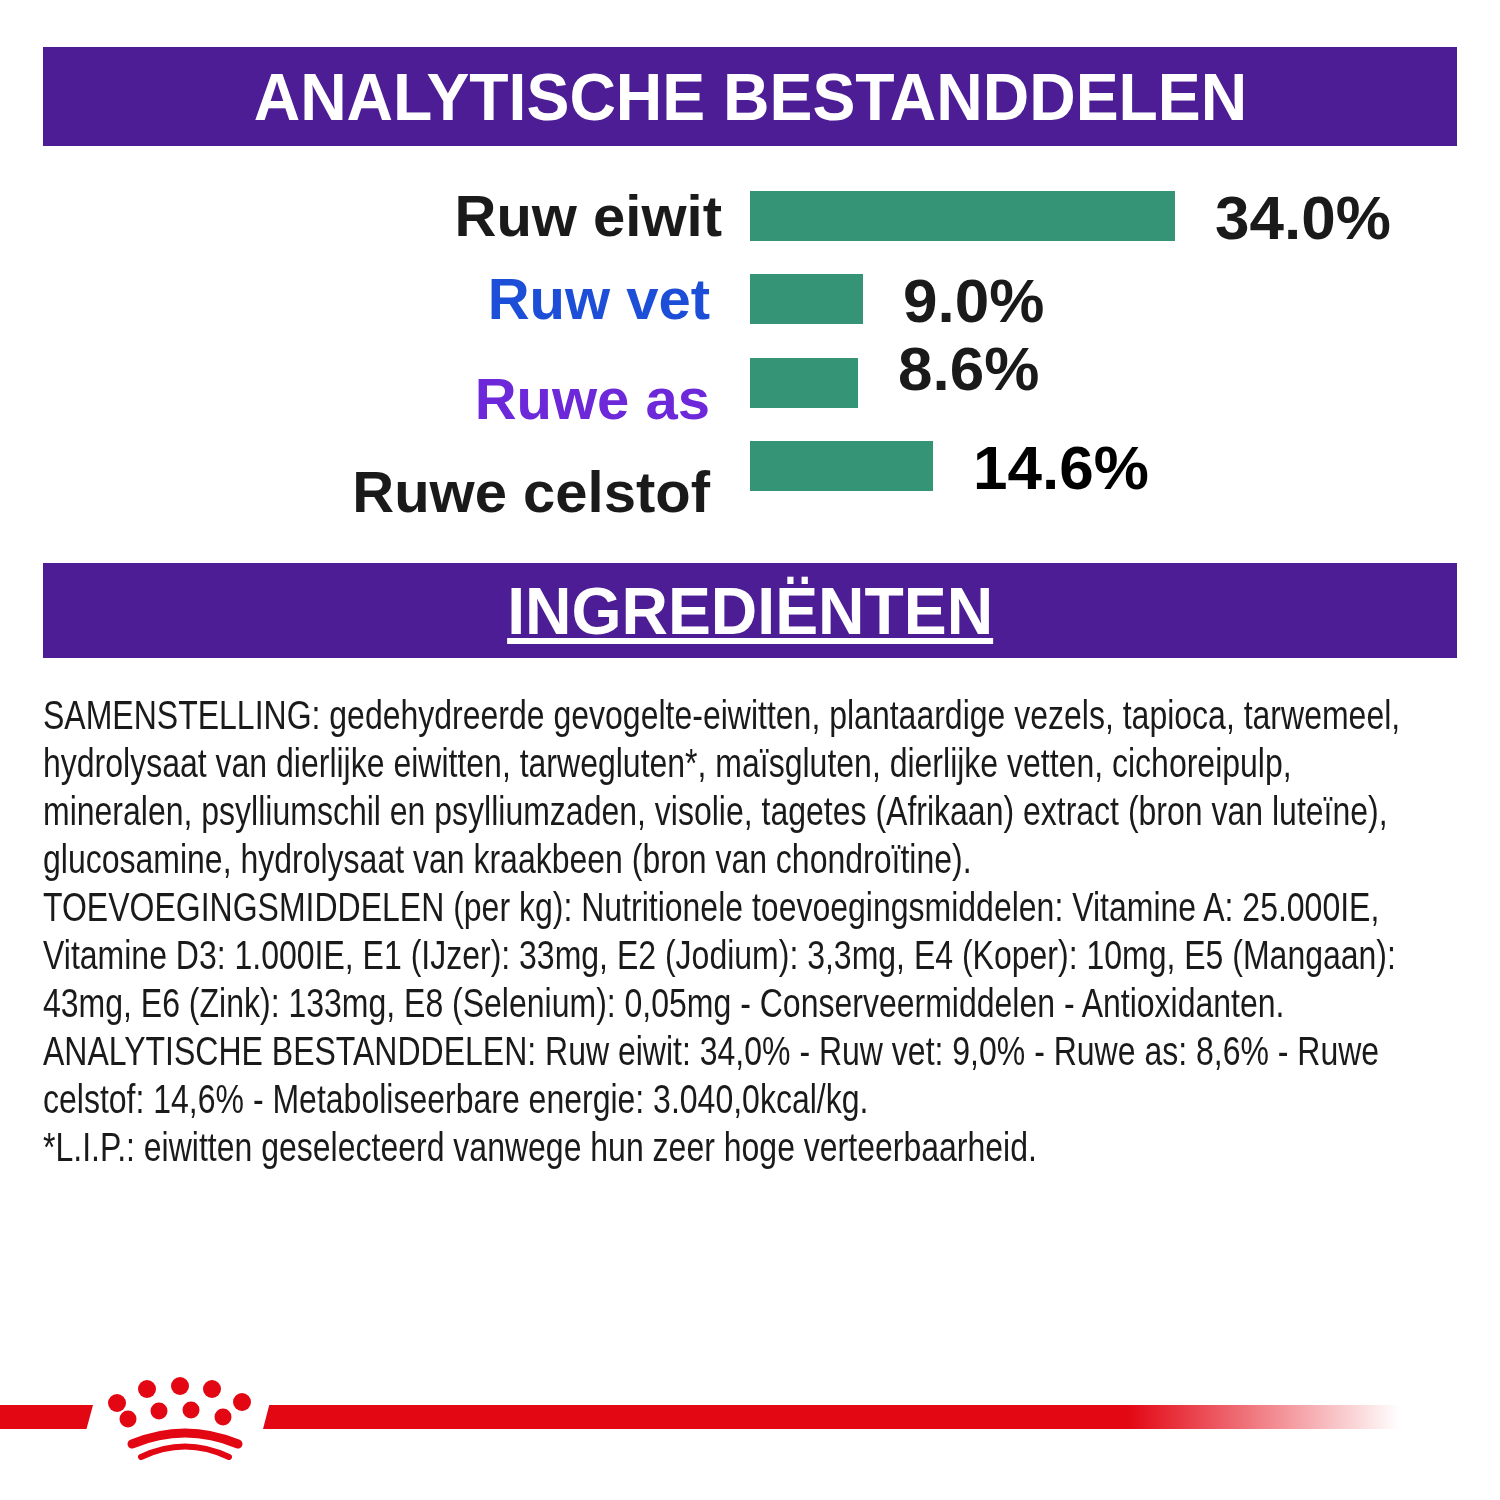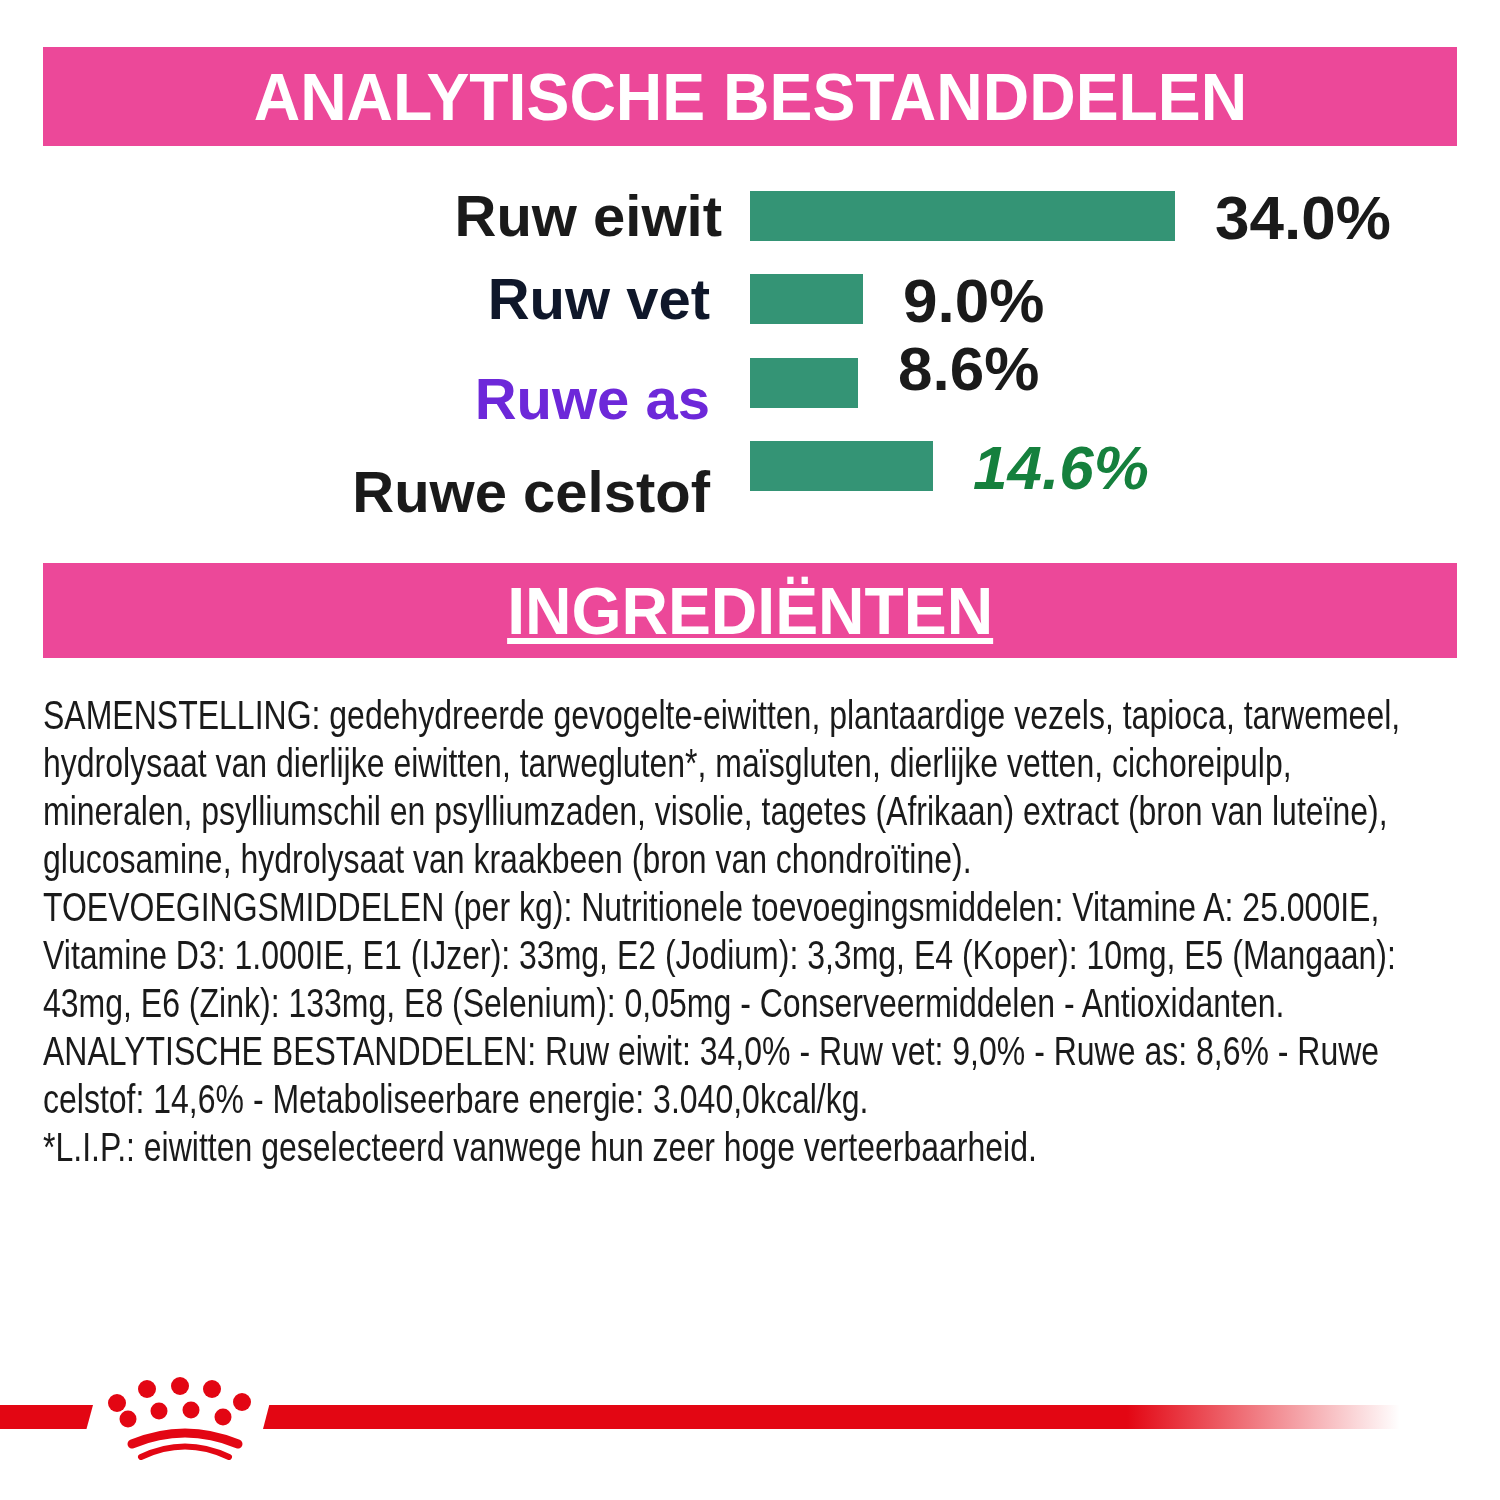--- a/index.html
+++ b/index.html
@@ -1,21 +1,21 @@
 <!DOCTYPE html>
 <html><head>
 <meta charset="utf-8">
 <style>
   html,body{margin:0;padding:0;background:#ffffff;}
   .canvas{
     position:relative;width:1500px;height:1500px;background:#ffffff;
     font-family:"Liberation Sans",sans-serif;overflow:hidden;color:#1a1a1a;
   }
   .banner{
-    position:absolute;left:43px;width:1414px;background:#ec4899;color:#ffffff;
+    position:absolute;left:43px;width:1414px;background:#4c1d95;color:#ffffff;
     display:flex;align-items:center;justify-content:center;
   }
   .banner .banner-text{
     font-weight:bold;font-size:67px;letter-spacing:0;white-space:nowrap;
     transform:scaleX(0.96);transform-origin:center;
   }
   #banner-analytical{top:47px;height:99px;}
   #banner-ingredients{top:563px;height:95px;text-decoration:underline;}
 
   .bar-label{
@@ -51,29 +51,29 @@
 <div class="canvas">
 
   <div class="banner" id="banner-analytical">
     <span class="banner-text">ANALYTISCHE BESTANDDELEN</span>
   </div>
 
   <div id="chart">
       <div class="bar-label" style="top: 191px; color: rgb(26, 26, 26); margin-left: 12px;">Ruw eiwit</div>
       <div class="bar" style="top: 191px; width: 425px; background: rgb(52, 148, 117);"></div>
       <div class="bar-value" style="top: 191px; left: 1215px; color: rgb(26, 26, 26); text-align: center;">34.0%</div>
-      <div class="bar-label" style="top: 274px; color: #0f172a;">Ruw vet</div>
+      <div class="bar-label" style="top: 274px; color: #1d4ed8;">Ruw vet</div>
       <div class="bar" style="top: 274px; width: 113px; background: rgb(52, 148, 117);"></div>
       <div class="bar-value" style="top: 274px; left: 903px; color: rgb(26, 26, 26);">9.0%</div>
       <div class="bar-label" style="top: 374px; color: #6d28d9;">Ruwe as</div>
       <div class="bar" style="top: 358px; width: 108px; background: rgb(52, 148, 117);"></div>
       <div class="bar-value" style="top: 342px; left: 898px; color: rgb(26, 26, 26);">8.6%</div>
       <div class="bar-label" style="top: 441px; color: rgb(26, 26, 26); margin-top: 26px;">Ruwe celstof</div>
       <div class="bar" style="top: 441px; width: 183px; background: rgb(52, 148, 117);"></div>
-      <div class="bar-value" style="top: 441px; left: 973px; color: #15803d; font-style: italic;">14.6%</div>
+      <div class="bar-value" style="top: 441px; left: 973px; color: #000000;">14.6%</div>
     </div>
 
   <div class="banner" id="banner-ingredients">
     <span class="banner-text">INGREDIËNTEN</span>
   </div>
 
   <div class="ingredients-text">
     <div class="line">SAMENSTELLING: gedehydreerde gevogelte-eiwitten, plantaardige vezels, tapioca, tarwemeel,</div>
     <div class="line">hydrolysaat van dierlijke eiwitten, tarwegluten*, maïsgluten, dierlijke vetten, cichoreipulp,</div>
     <div class="line">mineralen, psylliumschil en psylliumzaden, visolie, tagetes (Afrikaan) extract (bron van luteïne),</div>

